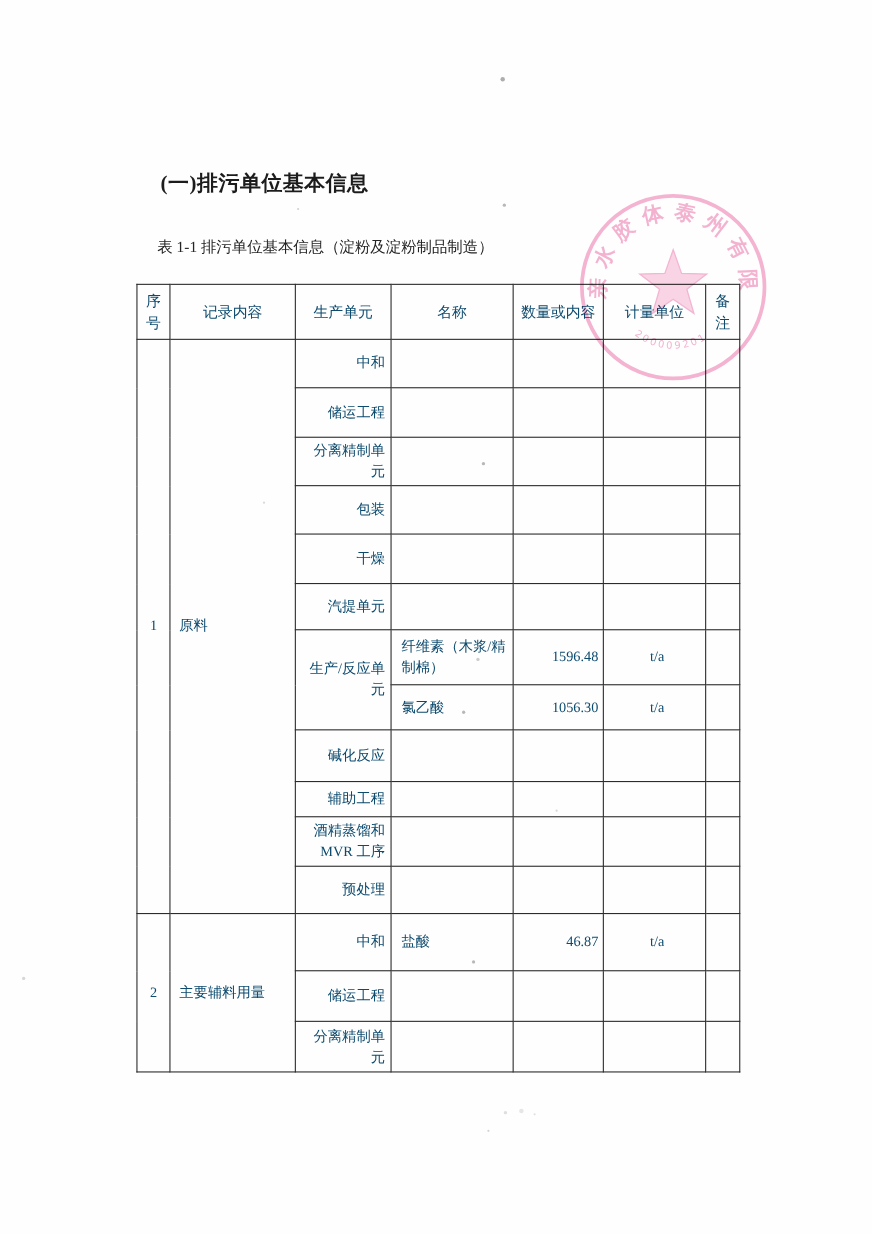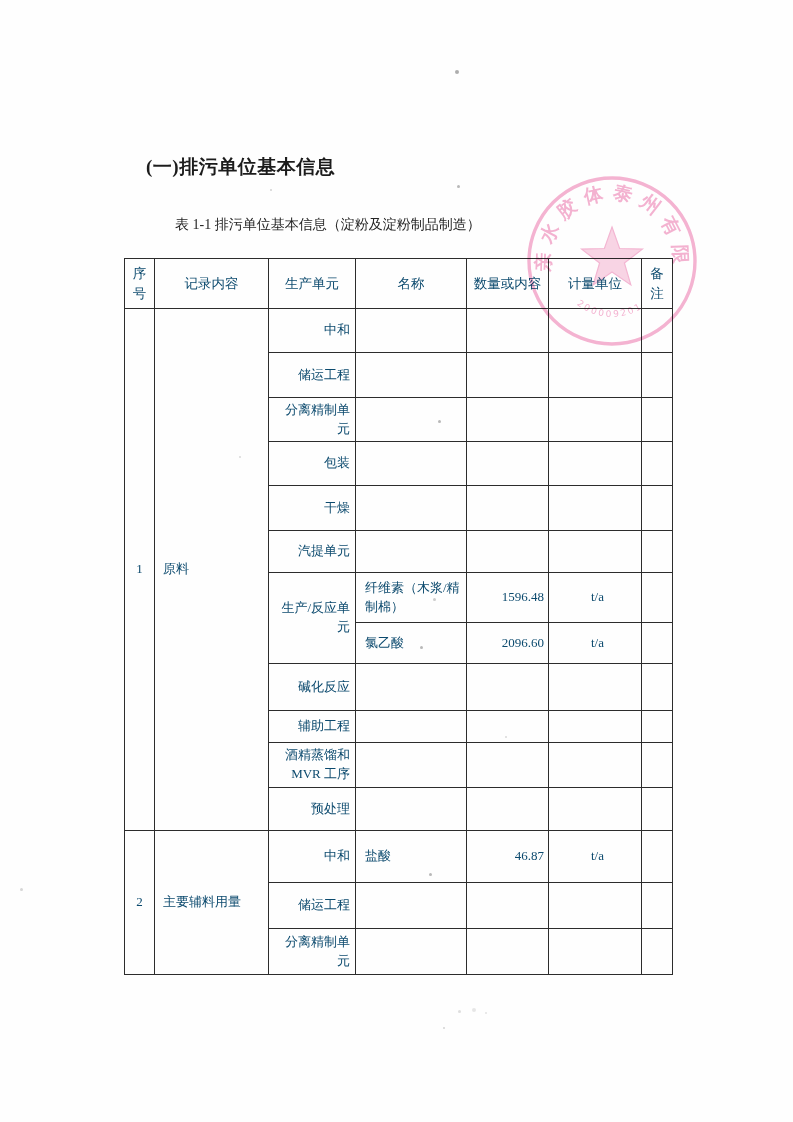--- a/index.html
+++ b/index.html
@@ -29,21 +29,20 @@
     font-size: 19px;
     font-weight: bold;
     letter-spacing: 0.5px;
     color: #1c1c1c;
   }
   .table-caption {
     position: absolute;
     left: 143px; top: 216px;
     font-size: 14px;
     color: #242424;
-    margin-left: 32px;
   }
   table.main-table {
     position: absolute;
     left: 124px; top: 258px;
     width: 548px;
     border-collapse: collapse;
     table-layout: fixed;
     font-size: 13px;
     color: #0c4a6e;
   }
@@ -159,21 +158,21 @@
     </tr>
     <tr style="height:50px">
       <td class="c-unit" rowspan="2">生产/反应单元</td>
       <td class="c-name">纤维素（木浆/精制棉）</td>
       <td class="c-qty">1596.48</td>
       <td class="c-meas">t/a</td>
       <td class="c-note"></td>
     </tr>
     <tr style="height:41px">
       <td class="c-name">氯乙酸</td>
-      <td class="c-qty">2096.60</td>
+      <td class="c-qty">1056.30</td>
       <td class="c-meas">t/a</td>
       <td class="c-note"></td>
     </tr>
     <tr style="height:47px">
       <td class="c-unit">碱化反应</td>
       <td class="c-name"></td>
       <td class="c-qty"></td>
       <td class="c-meas"></td>
       <td class="c-note"></td>
     </tr>

